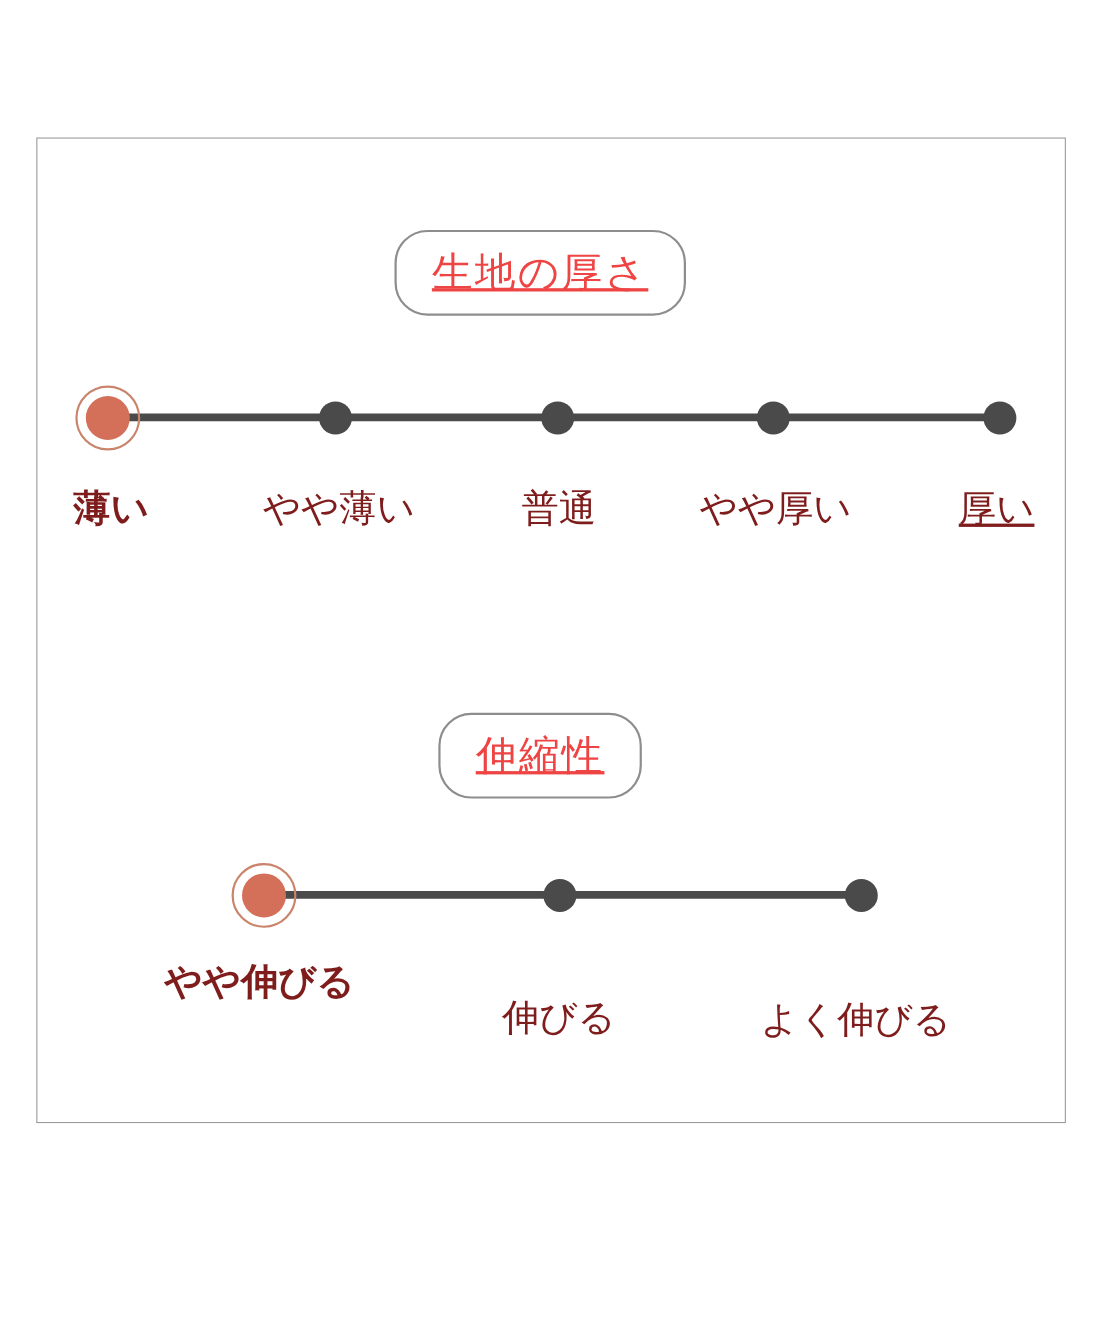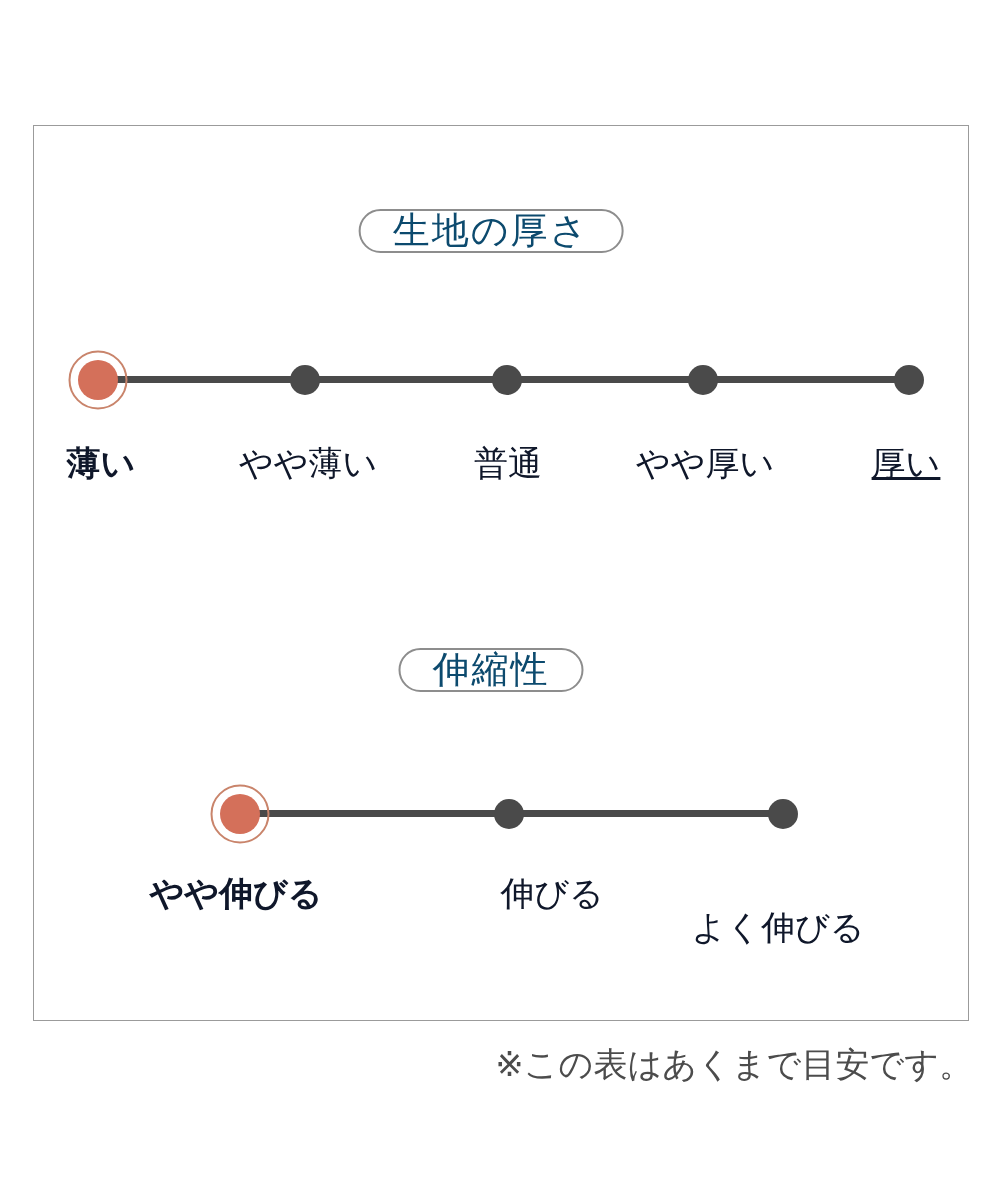--- a/index.html
+++ b/index.html
@@ -23,33 +23,34 @@
     width: 936px;
     height: 896px;
     border: 1px solid #9b9b9b;
     box-sizing: border-box;
     background: #ffffff;
   }
   .pill {
     position: absolute;
     left: calc(50% - 10px);
     transform: translateX(-50%);
-    height: 44px;
+    height: 78px;
     box-sizing: border-box;
     padding: 0 32px;
     border: 2px solid #8d8d8d;
     border-radius: 30px;
     display: flex;
     align-items: center;
     justify-content: center;
     font-size: 37px;
     letter-spacing: 2px;
-    color: #0c4a6e;
+    color: #ef4444;
     white-space: nowrap;
     background: #ffffff;
+    text-decoration: underline;
   }
   .pill-thickness { top: 83px; }
   .pill-stretch  { top: 522px; text-align: right; }
   .track {
     position: absolute;
     height: 7px;
     background: #4a4a4a;
     border-radius: 4px;
   }
   .dot {
@@ -73,21 +74,21 @@
     border: 2px solid #c9846b;
     border-radius: 50%;
     background: transparent;
     transform: translate(-50%, -50%);
   }
   .scale-label {
     position: absolute;
     transform: translateX(-50%);
     font-size: 34px;
     line-height: 1;
-    color: #0f172a;
+    color: #7f1d1d;
     white-space: nowrap;
   }
   .scale-label.bold { font-weight: bold; }
   .footnote {
     position: absolute;
     top: 1046px;
     right: 27px;
     font-size: 34px;
     line-height: 1.1;
     color: #4c4c4c;
@@ -126,21 +127,20 @@
     </div>
 
     <div>
       <div class="track" style="left:206px; top:684px; width:543px;"></div>
       <span class="dot-ring" style="left:206px; top:688px;"></span>
       <span class="dot dot-selected" style="left:206px; top:688px;"></span>
       <span class="dot" style="left:475px; top:688px;"></span>
       <span class="dot" style="left:749px; top:688px;"></span>
 
       <span class="scale-label bold" style="left:202px; top:750px;">やや伸びる</span>
-      <span class="scale-label" style="left:474px; top:750px;margin-left:44px;">伸びる</span>
+      <span class="scale-label" style="left:474px; top:782px;">伸びる</span>
       <span class="scale-label" style="left:744px; top:784px;">よく伸びる</span>
     </div>
 
   </div>
 
-  <div class="footnote">※この表はあくまで目安です。</div>
 
 </div>
 
 </body></html>

